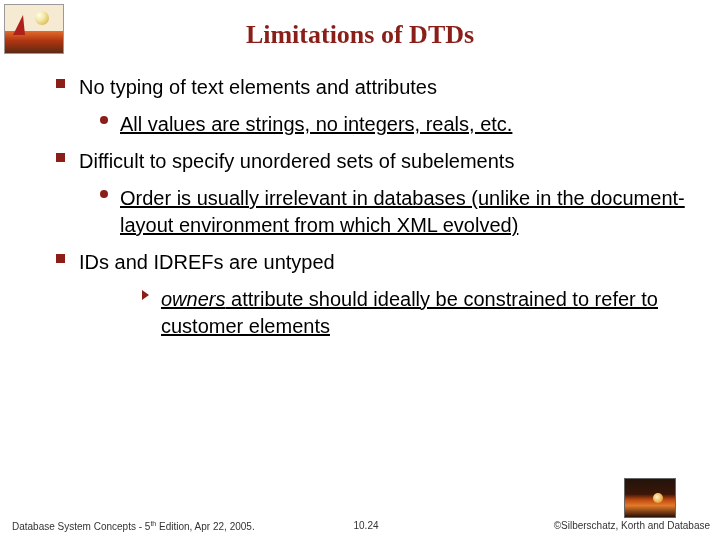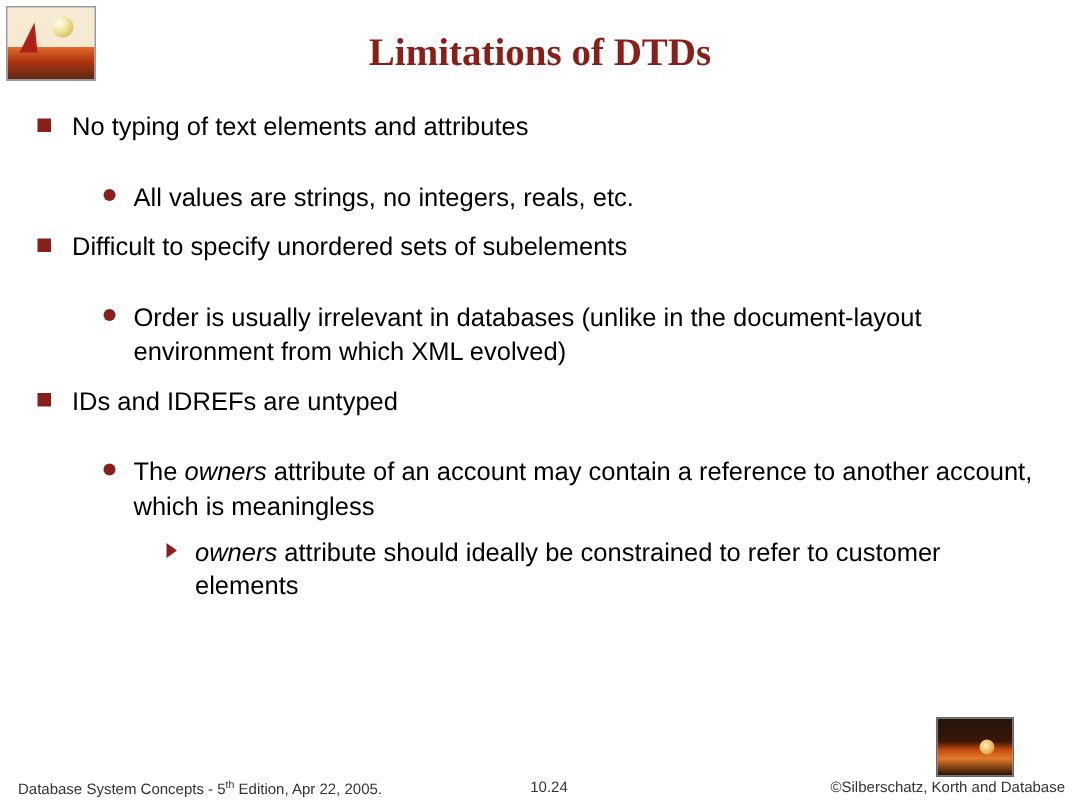--- a/index.html
+++ b/index.html
@@ -59,37 +59,37 @@
   h1.title {
     text-align: center;
     font-size: 26px;
     font-weight: bold;
     color: #8a1f1a;
     padding-top: 20px;
     padding-bottom: 24px;
     font-family: Liberation Serif, serif;
   }
   .content {
-    padding-left: 25px;
+    padding-left: 56px;
     padding-right: 30px;
-    font-size: 17px;
+    font-size: 20px;
     line-height: 1.35;
   }
   ul { list-style: none; }
   .lvl1 > li { margin-bottom: 10px; }
   .lvl1 > li > .row { display: flex; align-items: flex-start; }
   .bul-sq {
     display: inline-block;
     width: 9px; height: 9px;
     background: #8a1f1a;
     margin-top: 5px;
     margin-right: 14px;
     flex-shrink: 0;
   }
-  .lvl2 { margin-left: 44px; margin-top: 24px; }
+  .lvl2 { margin-left: 44px; margin-top: 10px; text-decoration: underline; }
   .lvl2 > li { margin-bottom: 8px; }
   .lvl2 > li > .row { display: flex; align-items: flex-start; }
   .bul-disc {
     display: inline-block;
     width: 8px; height: 8px;
     background: #8a1f1a;
     border-radius: 50%;
     margin-top: 5px;
     margin-right: 12px;
     flex-shrink: 0;
@@ -165,24 +165,20 @@
       </ul>
     </li>
 
     <li>
       <div class="row">
         <span class="bul-sq"></span>
         <span class="txt">IDs and IDREFs are untyped</span>
       </div>
       <ul class="lvl2">
         <li>
-          <div class="row">
-            <span class="bul-disc"></span>
-            <span class="txt"><span>The </span><i>owners</i><span> attribute of an account may contain a reference to another account, which is meaningless</span></span>
-          </div>
           <ul class="lvl3">
             <li>
               <div class="row">
                 <span class="bul-arrow"></span>
                 <span class="txt"><i>owners</i><span> attribute should ideally be constrained to refer to customer elements</span></span>
               </div>
             </li>
           </ul>
         </li>
       </ul>

